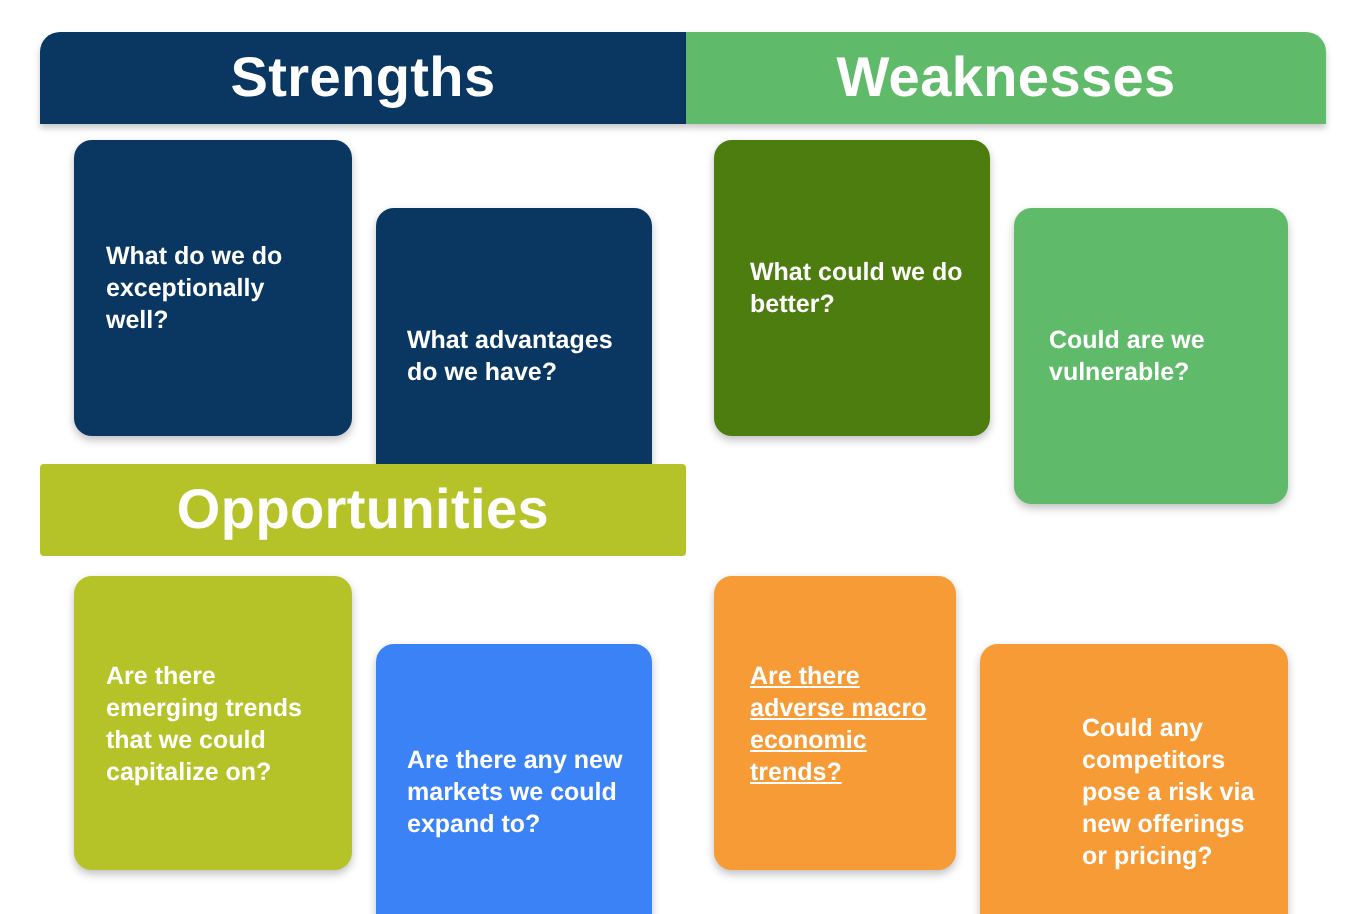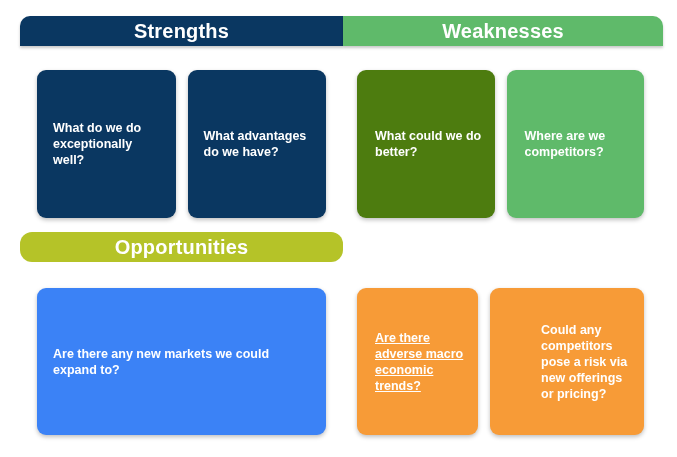--- a/index.html
+++ b/index.html
@@ -31,45 +31,45 @@
   .quad-tr { left: 343px; top: 16px;  width: 320px; height: 203px; }
   .quad-bl { left: 20px;  top: 232px; width: 323px; height: 204px; }
   .quad-br { left: 343px; top: 232px; width: 320px; height: 204px; }
 
   
   .quad-header {
     position: absolute;
     left: 0;
     top: 0;
     width: 100%;
-    height: 30px;
+    height: 46px;
     box-sizing: border-box;
     display: flex;
     align-items: center;
     justify-content: center;
     color: #ffffff;
-    font-size: 20px;
+    font-size: 28px;
     font-weight: bold;
     letter-spacing: 0.2px;
     line-height: 1;
   }
 
   .quad-tl .quad-header {
     background: #0A3761;
     border-radius: 10px 0 0 0;
     box-shadow: 0 2px 3px rgba(0,0,0,0.22);
   }
   .quad-tr .quad-header {
     background: #5FBA6A;
     border-radius: 0 10px 0 0;
     box-shadow: 0 2px 3px rgba(0,0,0,0.22);
   }
   .quad-bl .quad-header {
     background: #B5C328;
-    border-radius: 12px;
+    border-radius: 2px;
   }
   .quad-br .quad-header {
     background: #F79B37;
     border-radius: 0;
   }
 
   
   .card-row {
     position: absolute;
     left: 0;
@@ -93,21 +93,21 @@
     align-items: center;
     color: #ffffff;
     font-size: 12.5px;
     font-weight: bold;
     line-height: 16px;
     box-shadow: 0 2px 4px rgba(0,0,0,0.25);
   }
   .quad-bl .swot-card,
   .quad-br .swot-card { height: 147px; }
 
-  .swot-card + .swot-card { margin-left: 12px; }
+  .swot-card + .swot-card { margin-left: 12px; margin-top: 34px; }
 
   .quad-tl .swot-card { background: #0A3761; }
   .quad-tr .swot-card { background: #5FBA6A; }
   .quad-bl .swot-card { background: #B5C328; }
   .quad-br .swot-card { background: #F79B37; }
 
   .card-text {
     padding: 0 12px 0 16px;
     width: 100%;
     box-sizing: border-box;
@@ -137,30 +137,33 @@
 
   <div class="quadrant quad-tr">
     <div class="quad-header" style="background: rgb(95, 186, 106);">
       <span>Weaknesses</span>
     </div>
     <div class="card-row">
       <div class="swot-card" style="background: #4d7c0f;">
         <span class="card-text">What could we do better?</span>
       </div>
       <div class="swot-card" style="background: rgb(95, 186, 106);">
-        <span class="card-text">Where are we competitors?</span>
+        <span class="card-text">Could are we vulnerable?</span>
       </div>
     </div>
   </div>
 
   <div class="quadrant quad-bl">
     <div class="quad-header" style="background: rgb(181, 195, 40);">
       <span>Opportunities</span>
     </div>
     <div class="card-row">
+      <div class="swot-card" style="background: rgb(181, 195, 40);">
+        <span class="card-text">Are there emerging trends that we could capitalize on?</span>
+      </div>
       <div class="swot-card" style="background: #3b82f6;">
         <span class="card-text">Are there any new markets we could expand to?</span>
       </div>
     </div>
   </div>
 
   <div class="quadrant quad-br">
     <div class="card-row">
       <div class="swot-card" style="background: rgb(247, 155, 55); text-decoration: underline;">
         <span class="card-text">Are there adverse macro economic trends?</span>

